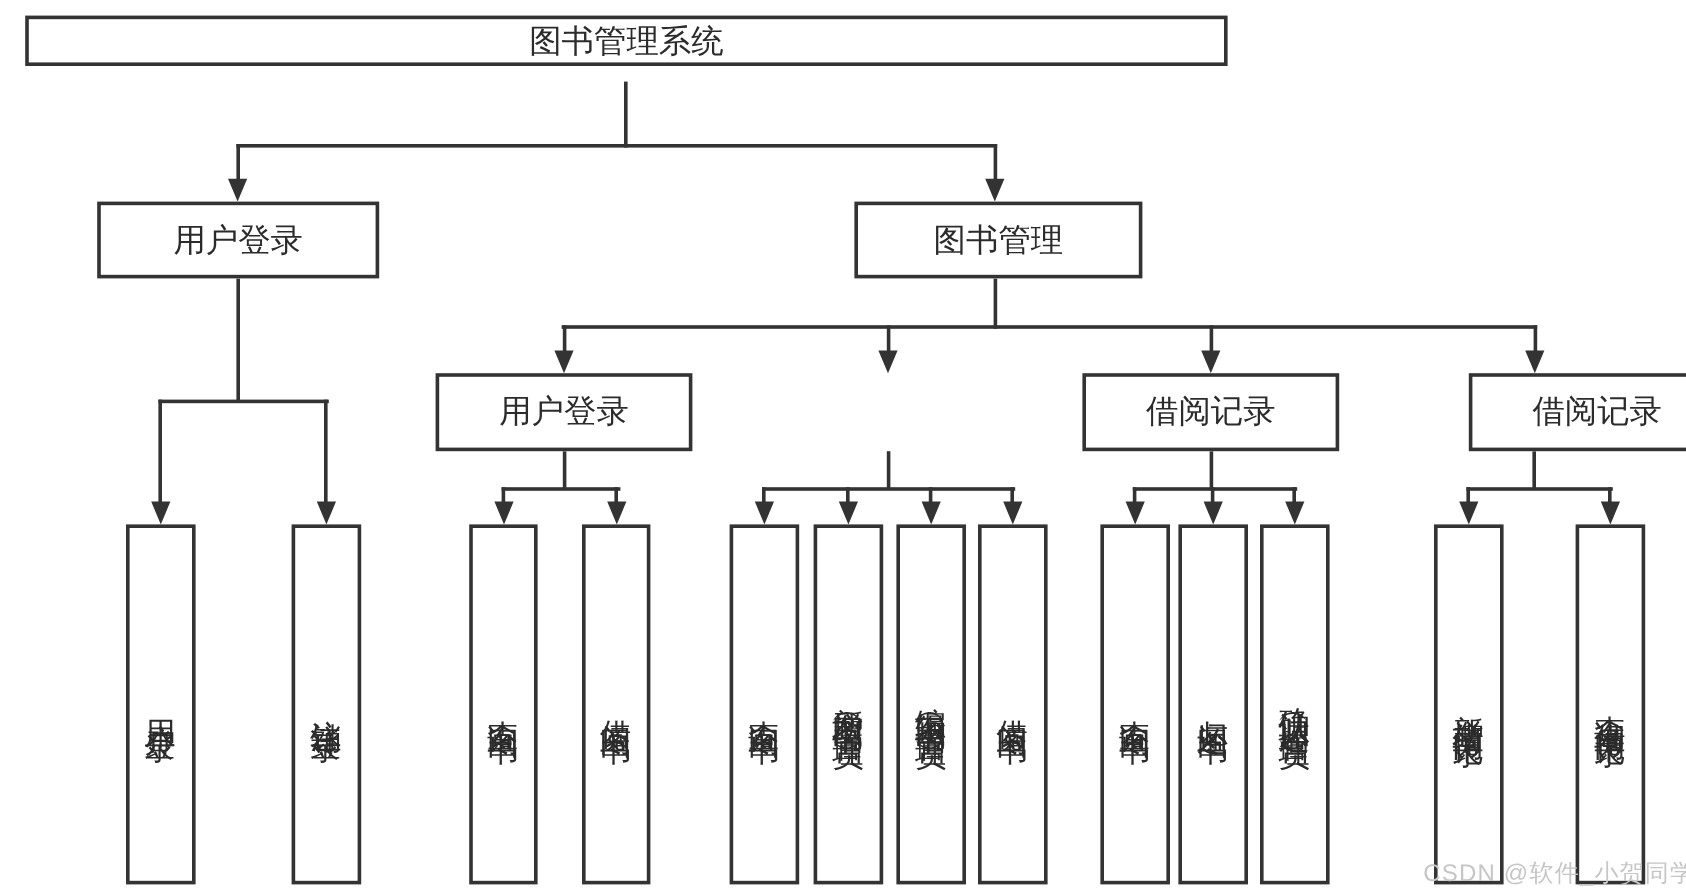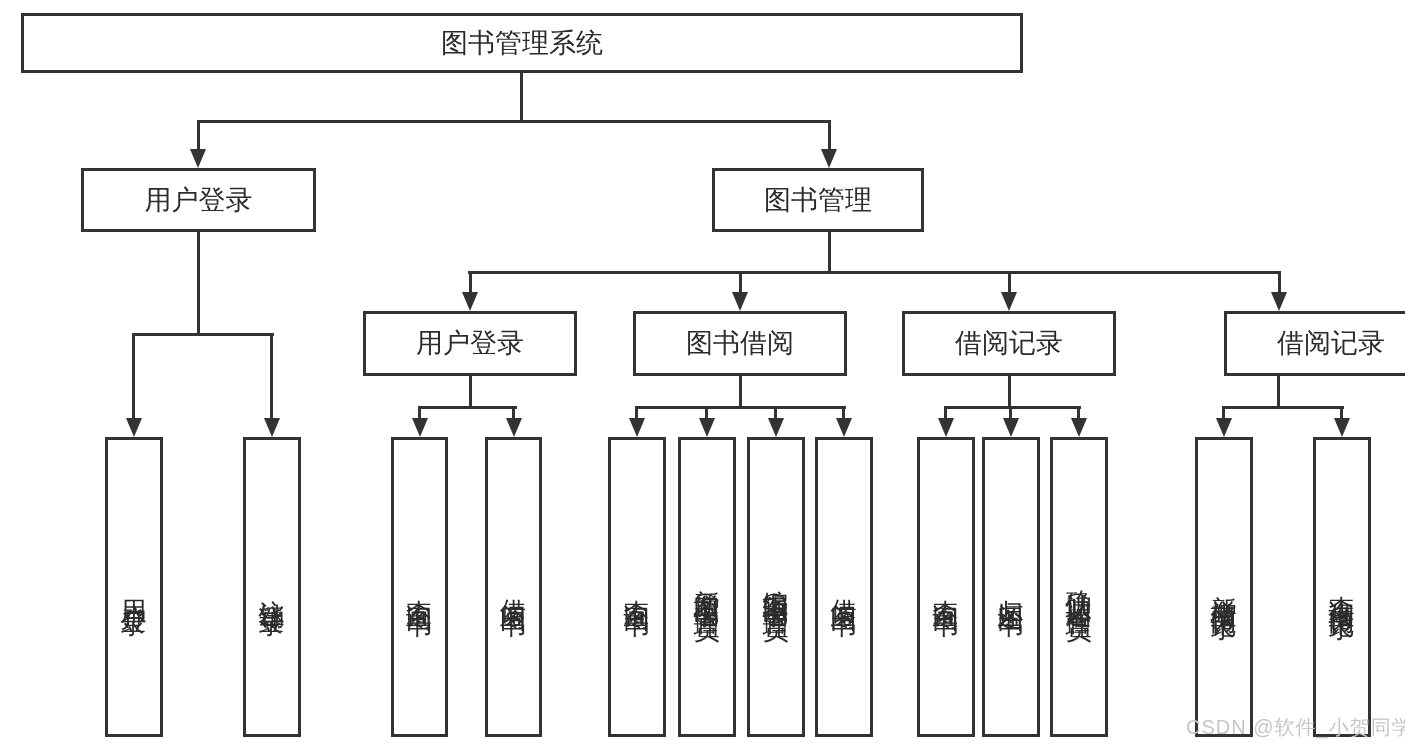--- a/index.html
+++ b/index.html
@@ -101,36 +101,33 @@
 
   <div>
     <div class="line" style="left:1277px;top:376px;width:3px;height:31px"></div>
     <div class="line" style="left:1222px;top:406px;width:122px;height:3px"></div>
     <div class="line" style="left:1222px;top:406px;width:3px;height:14px"></div>
     <div class="ah" style="left:1216px;top:418px"></div>
     <div class="line" style="left:1340px;top:406px;width:3px;height:14px"></div>
     <div class="ah" style="left:1334px;top:418px"></div>
   </div>
 
-  <div class="box" style="left:21px;top:13px;width:1002px;height:60px">
+  <div class="box" style="left:21px;top:13px;width:1002px;height:42px">
     <span class="lbl">图书管理系统</span>
   </div>
 
   <div class="box" style="left:81px;top:168px;width:235px;height:64px">
     <span class="lbl">用户登录</span>
   </div>
-  <div class="box" style="left:712px;top:168px;width:212px;height:64px">
+  <div class="box" style="left:712px;top:168px;width:240px;height:64px">
     <span class="lbl">图书管理</span>
   </div>
 
   <div class="box" style="left:363px;top:311px;width:214px;height:65px">
     <span class="lbl">用户登录</span>
-  </div>
-  <div class="box" style="left:633px;top:311px;width:214px;height:65px">
-    <span class="lbl">图书借阅</span>
   </div>
   <div class="box" style="left:902px;top:311px;width:214px;height:65px">
     <span class="lbl">借阅记录</span>
   </div>
   <div class="box" style="left:1224px;top:311px;width:214px;height:65px">
     <span class="lbl">借阅记录</span>
   </div>
 
   <div class="box" style="left:105px;top:437px;width:58px;height:300px">
     <span class="vlbl">用户登录</span>

